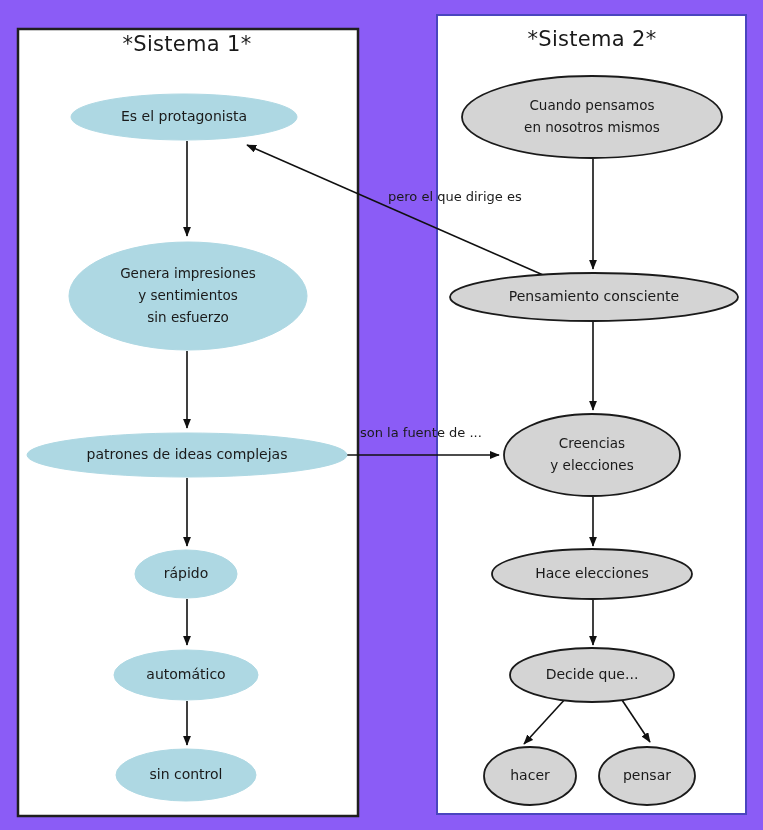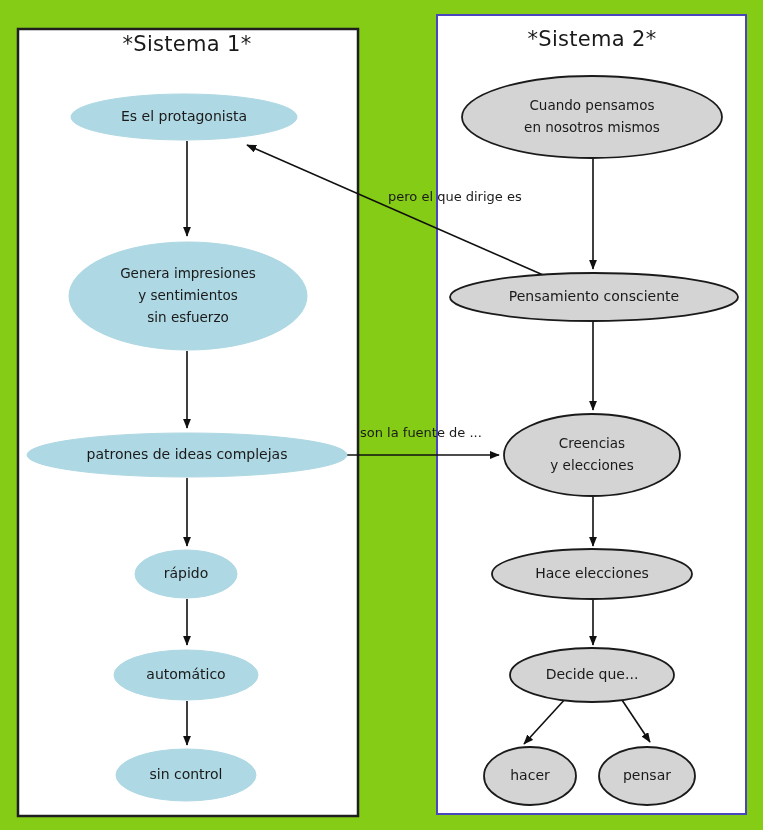--- a/index.html
+++ b/index.html
@@ -10,21 +10,21 @@
   body {
     width: 763px;
     height: 830px;
     font-family: "DejaVu Sans", sans-serif;
     overflow: hidden;
   }
   #diagram-root {
     position: relative;
     width: 763px;
     height: 830px;
-    background: #84cc16;
+    background: #8b5cf6;
   }
   svg#flow {
     display: block;
     width: 763px;
     height: 830px;
   }
   .panel-rect {
     fill: #ffffff;
   }
   .node-label,

